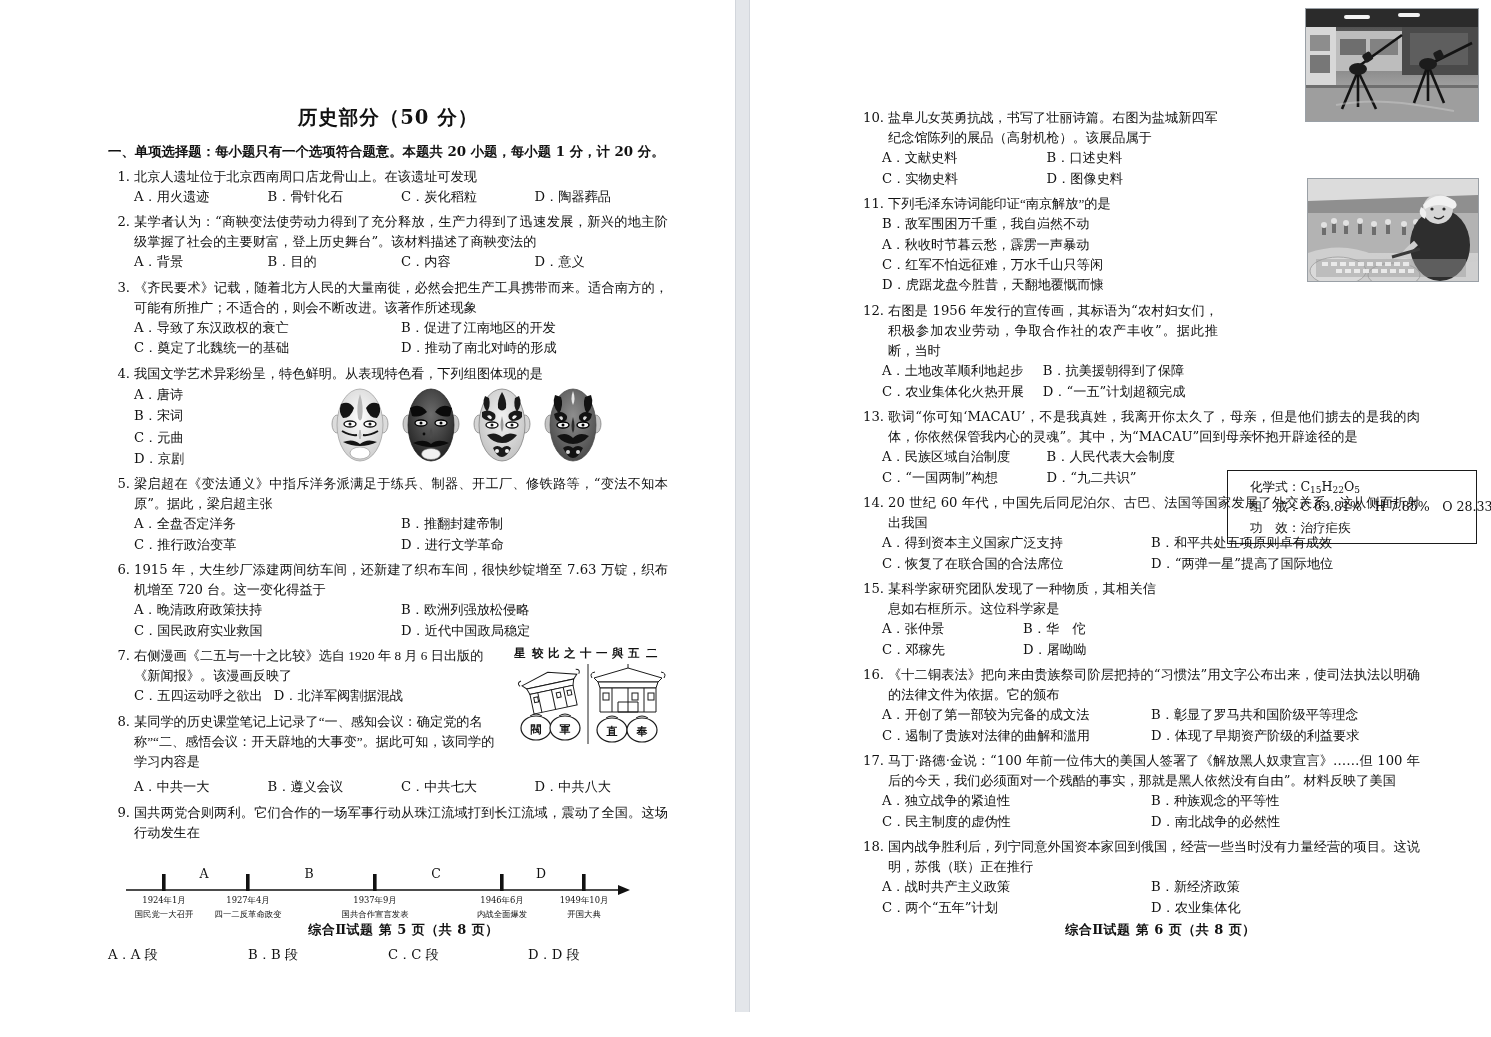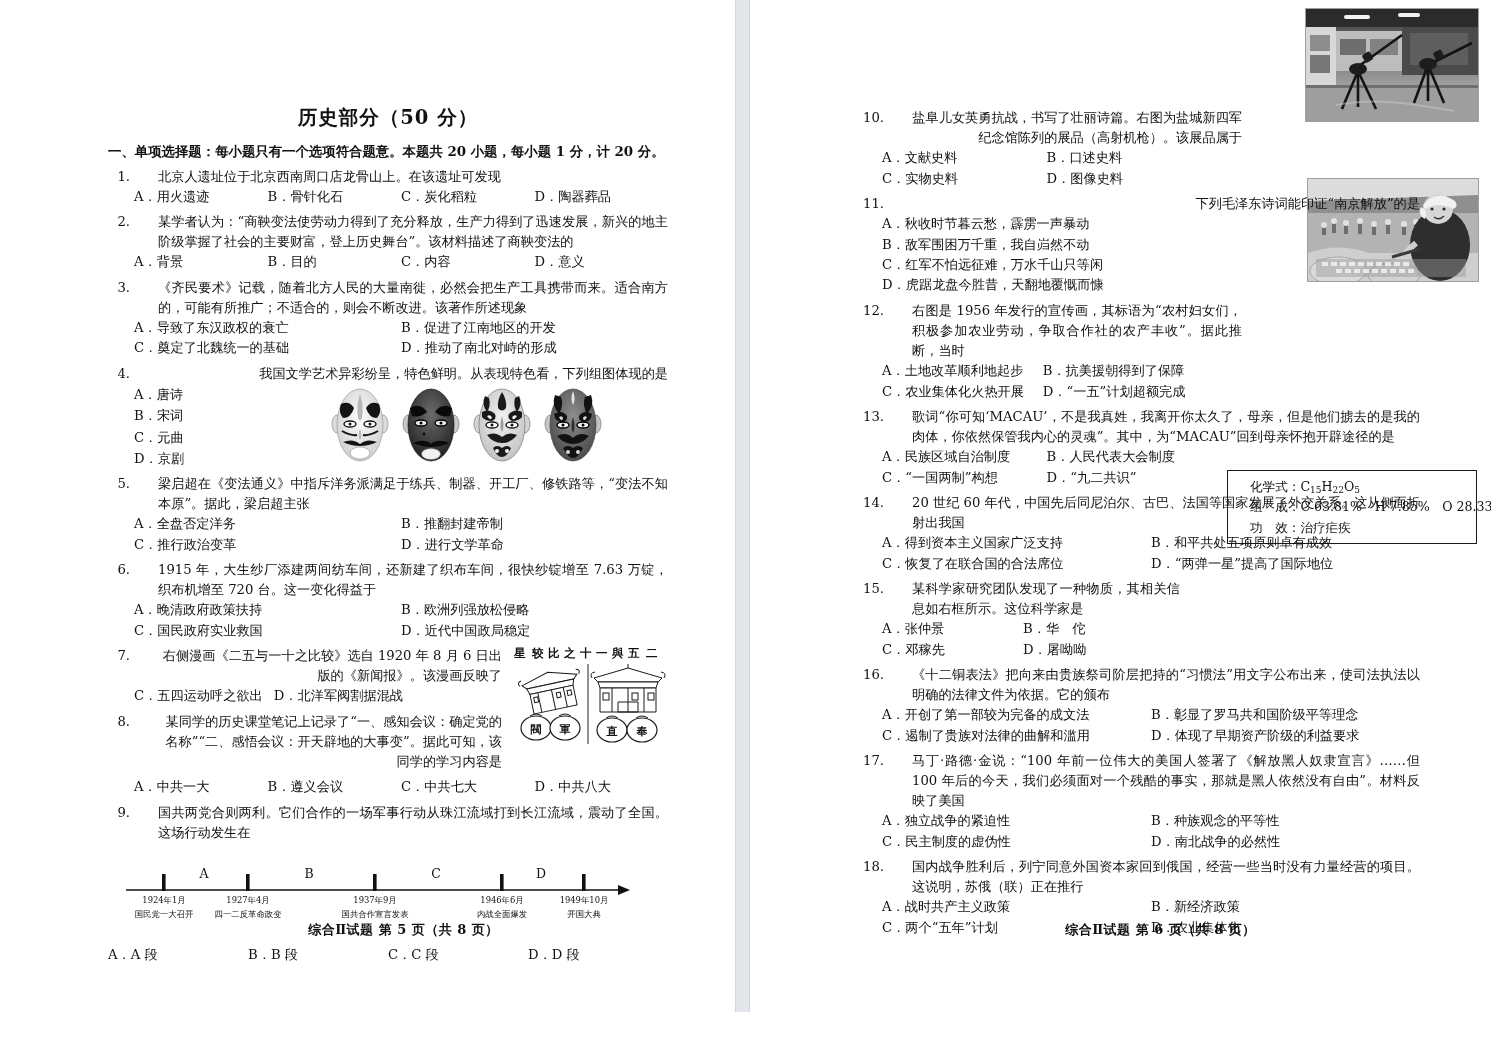--- a/index.html
+++ b/index.html
@@ -61,36 +61,35 @@
   }
 
   .q {
     position: relative;
     margin-bottom: 5px;
     line-height: 1.52;
   }
   .q-stem {
     display: flex;
     align-items: flex-start;
-    gap: 24px;
   }
   .q-num {
     flex: 0 0 auto;
     min-width: 22px;
     text-align: right;
     padding-right: 4px;
     white-space: nowrap;
   }
   .page-right .q-num { min-width: 26px; }
   .q-text {
     flex: 1 1 auto;
     text-align: justify;
     text-justify: inter-ideograph;
   }
-  .q-text.tight { text-align: right; }
+  .q-text.tight { text-align: left; font-family: Liberation Serif, serif; }
 
   
   .opts {
     margin-left: 26px;
     line-height: 1.55;
   }
   .page-right .opts { margin-left: 24px; }
   .opts.grid4 {
     display: flex;
   }
@@ -650,22 +649,22 @@
           <span>D．图像史料</span>
         </div>
       </div>
 
       <div class="q">
         <div class="q-stem">
           <span class="q-num">11.</span>
           <span class="q-text tight">下列毛泽东诗词能印证“南京解放”的是</span>
         </div>
         <div class="opts stack" style="max-width:340px">
+          <span>B．敌军围困万千重，我自岿然不动</span>
           <span>A．秋收时节暮云愁，霹雳一声暴动</span>
-          <span>B．敌军围困万千重，我自岿然不动</span>
           <span>C．红军不怕远征难，万水千山只等闲</span>
           <span>D．虎踞龙盘今胜昔，天翻地覆慨而慷</span>
         </div>
       </div>
 
       <div class="q">
         <div class="q-stem">
           <span class="q-num">12.</span>
           <span class="q-text" style="max-width:330px">右图是 1956 年发行的宣传画，其标语为“农村妇女们，积极参加农业劳动，争取合作社的农产丰收”。据此推断，当时</span>
         </div>

